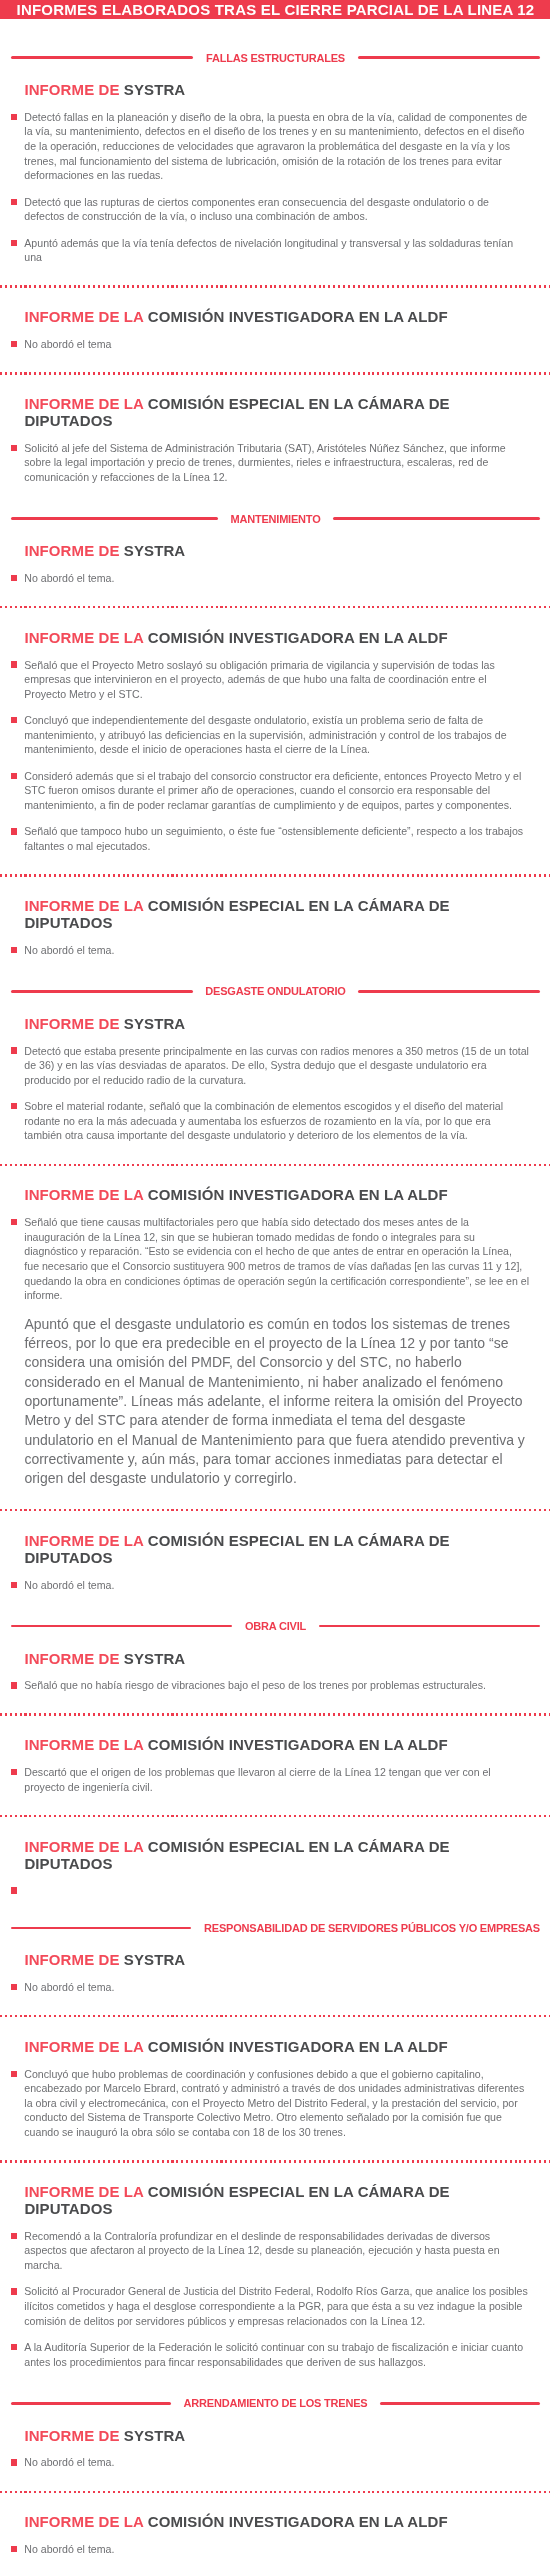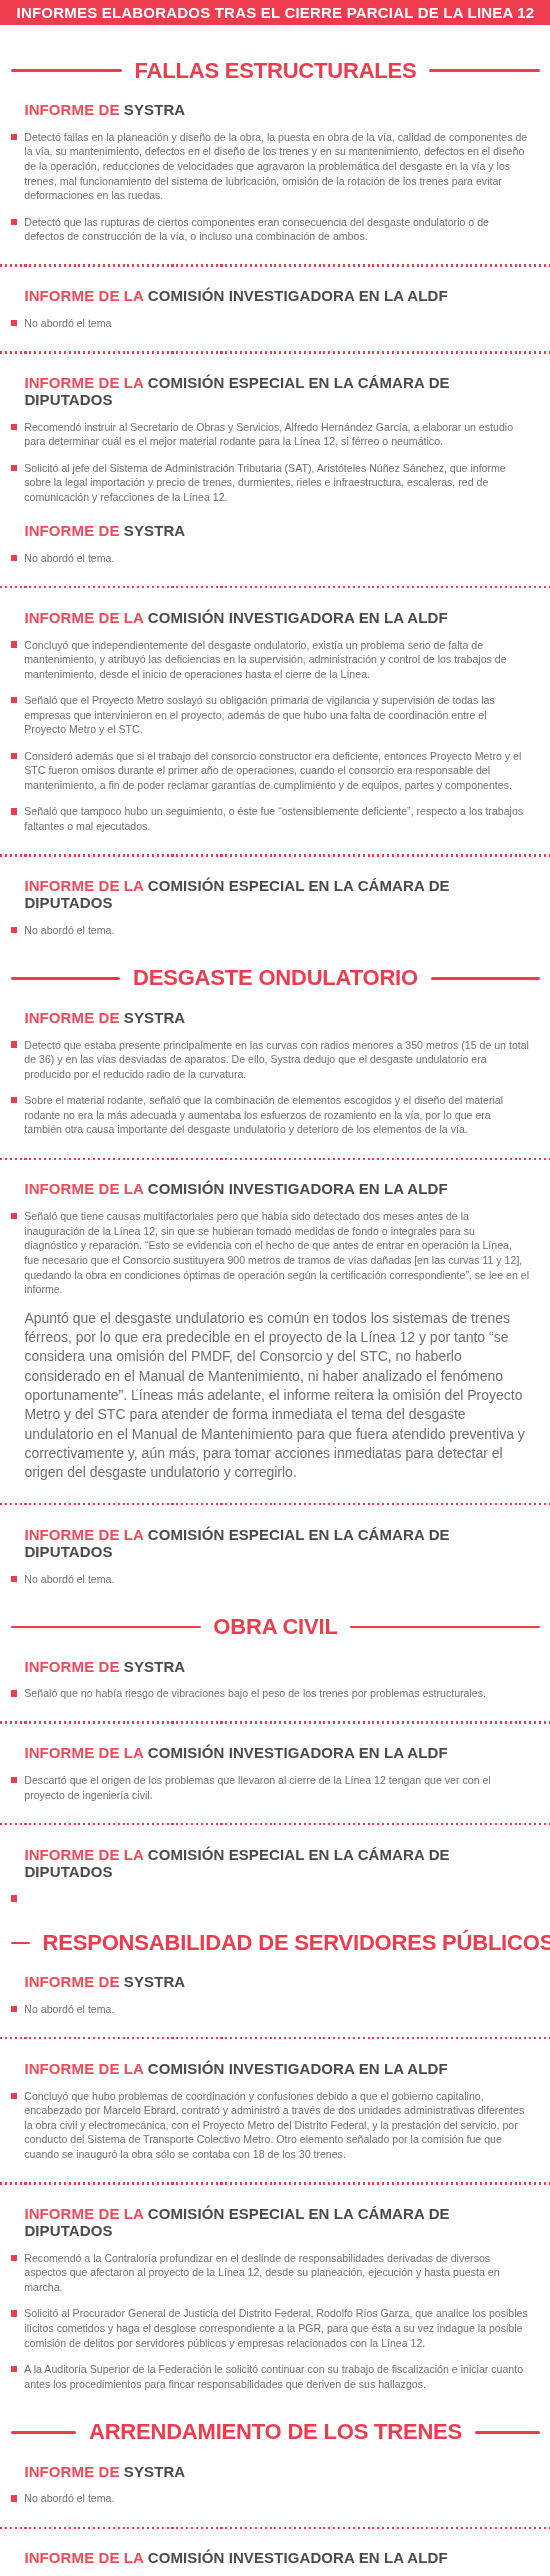--- a/index.html
+++ b/index.html
@@ -11,21 +11,21 @@
   *{box-sizing:border-box;}
   html,body{margin:0;padding:0;}
   body{
     width:551px;
     min-height:2576px;
     background:#ffffff;
     font-family:"Liberation Sans","DejaVu Sans",sans-serif;
     color:var(--body-text);
   }
   .topbar{
-    height:25px;
+    height:19px;
     background:var(--accent);
     display:flex;
     align-items:center;
     justify-content:center;
   }
   .topbar-title{
     color:#ffffff;
     font-weight:700;
     font-size:15px;
     letter-spacing:0.2px;
@@ -34,21 +34,21 @@
   .content{padding:4.7px 11px 36px;}
   .sec-head{
     display:flex;
     align-items:center;
     gap:12.6px;
     margin:28px 0 7.9px;
   }
   .rule{flex:1 1 auto;height:2.4px;background:var(--accent);border-radius:1.6px;min-width:19px;}
   .sec-title{
     margin:0;
-    font-size:22px;
+    font-size:11px;
     font-weight:700;
     color:var(--accent);
     white-space:nowrap;
     letter-spacing:-0.2px;
   }
   .rep-head{
     margin:17.3px 0 3.1px 13.4px;
     font-size:15px;
     font-weight:700;
     letter-spacing:0.1px;
@@ -84,68 +84,73 @@
         <h3 class="rep-head"><span class="rep-label">INFORME DE </span><span class="rep-source">SYSTRA</span></h3>
         <ul class="bullets">
           <li class="bullet">
             <span class="sq"></span>
             <p class="btext">Detectó fallas en la planeación y diseño de la obra, la puesta en obra de la vía, calidad de componentes de la vía, su mantenimiento, defectos en el diseño de los trenes y en su mantenimiento, defectos en el diseño de la operación, reducciones de velocidades que agravaron la problemática del desgaste en la vía y los trenes, mal funcionamiento del sistema de lubricación, omisión de la rotación de los trenes para evitar deformaciones en las ruedas.</p>
           </li>
           <li class="bullet">
             <span class="sq"></span>
             <p class="btext">Detectó que las rupturas de ciertos componentes eran consecuencia del desgaste ondulatorio o de defectos de construcción de la vía, o incluso una combinación de ambos.</p>
           </li>
+          <li class="bullet">
+            <span class="sq"></span>
+            <p class="btext">Apuntó además que la vía tenía defectos de nivelación longitudinal y transversal y las soldaduras tenían una</p>
+          </li>
         </ul>
       </div>
       <div class="dotted-sep"></div>
       <div class="report">
         <h3 class="rep-head"><span class="rep-label">INFORME DE LA </span><span class="rep-source">COMISIÓN INVESTIGADORA EN LA ALDF</span></h3>
         <ul class="bullets">
           <li class="bullet">
             <span class="sq"></span>
             <p class="btext">No abordó el tema</p>
           </li>
         </ul>
       </div>
       <div class="dotted-sep"></div>
       <div class="report">
         <h3 class="rep-head"><span class="rep-label">INFORME DE LA </span><span class="rep-source">COMISIÓN ESPECIAL EN LA CÁMARA DE DIPUTADOS</span></h3>
         <ul class="bullets">
           <li class="bullet">
             <span class="sq"></span>
-            <p class="btext">Recomendó instruir al Secretario de Obras y Servicios, Alfredo Hernández García, a elaborar un estudio para determinar cuál es el mejor material rodante para la Línea 12, si férreo o neumático.</p>
-          </li>
-          <li class="bullet">
-            <span class="sq"></span>
             <p class="btext">Solicitó al jefe del Sistema de Administración Tributaria (SAT), Aristóteles Núñez Sánchez, que informe sobre la legal importación y precio de trenes, durmientes, rieles e infraestructura, escaleras, red de comunicación y refacciones de la Línea 12.</p>
           </li>
         </ul>
       </div>
     </section>
     <section class="section">
-      <div class="report">
-        <h3 class="rep-head"><span class="rep-label">INFORME DE </span><span class="rep-source">SYSTRA</span></h3>
-        <ul class="bullets">
-          <li class="bullet">
-            <span class="sq"></span>
-            <p class="btext">No abordó el tema.</p>
-          </li>
-        </ul>
-      </div>
-      <div class="dotted-sep"></div>
-      <div class="report">
-        <h3 class="rep-head"><span class="rep-label">INFORME DE LA </span><span class="rep-source">COMISIÓN INVESTIGADORA EN LA ALDF</span></h3>
-        <ul class="bullets">
+      <div class="sec-head">
+        <span class="rule"></span>
+        <h2 class="sec-title">MANTENIMIENTO</h2>
+        <span class="rule"></span>
+      </div>
+      <div class="report">
+        <h3 class="rep-head"><span class="rep-label">INFORME DE </span><span class="rep-source">SYSTRA</span></h3>
+        <ul class="bullets">
+          <li class="bullet">
+            <span class="sq"></span>
+            <p class="btext">No abordó el tema.</p>
+          </li>
+        </ul>
+      </div>
+      <div class="dotted-sep"></div>
+      <div class="report">
+        <h3 class="rep-head"><span class="rep-label">INFORME DE LA </span><span class="rep-source">COMISIÓN INVESTIGADORA EN LA ALDF</span></h3>
+        <ul class="bullets">
+          <li class="bullet">
+            <span class="sq"></span>
+            <p class="btext">Señaló que el Proyecto Metro soslayó su obligación primaria de vigilancia y supervisión de todas las empresas que intervinieron en el proyecto, además de que hubo una falta de coordinación entre el Proyecto Metro y el STC.</p>
+          </li>
           <li class="bullet">
             <span class="sq"></span>
             <p class="btext">Concluyó que independientemente del desgaste ondulatorio, existía un problema serio de falta de mantenimiento, y atribuyó las deficiencias en la supervisión, administración y control de los trabajos de mantenimiento, desde el inicio de operaciones hasta el cierre de la Línea.</p>
-          </li>
-          <li class="bullet">
-            <span class="sq"></span>
-            <p class="btext">Señaló que el Proyecto Metro soslayó su obligación primaria de vigilancia y supervisión de todas las empresas que intervinieron en el proyecto, además de que hubo una falta de coordinación entre el Proyecto Metro y el STC.</p>
           </li>
           <li class="bullet">
             <span class="sq"></span>
             <p class="btext">Consideró además que si el trabajo del consorcio constructor era deficiente, entonces Proyecto Metro y el STC fueron omisos durante el primer año de operaciones, cuando el consorcio era responsable del mantenimiento, a fin de poder reclamar garantías de cumplimiento y de equipos, partes y componentes.</p>
           </li>
           <li class="bullet">
             <span class="sq"></span>
             <p class="btext">Señaló que tampoco hubo un seguimiento, o éste fue “ostensiblemente deficiente”, respecto a los trabajos faltantes o mal ejecutados.</p>
           </li>
         </ul>

